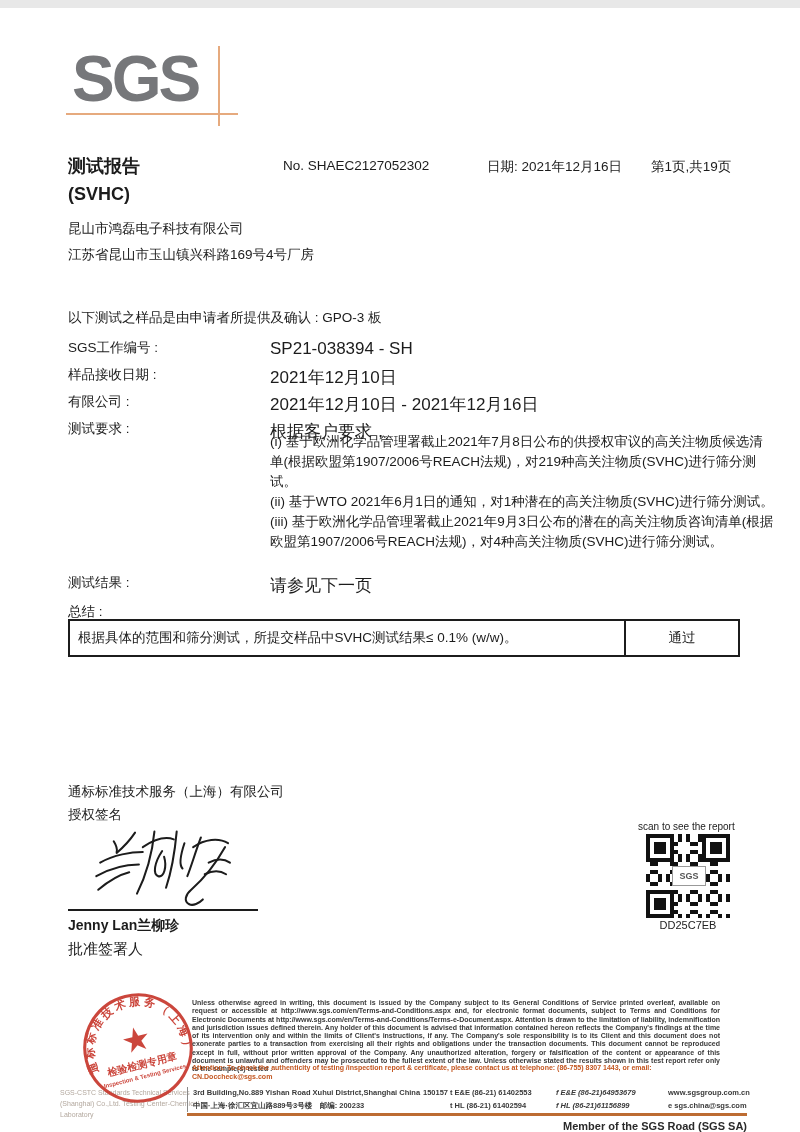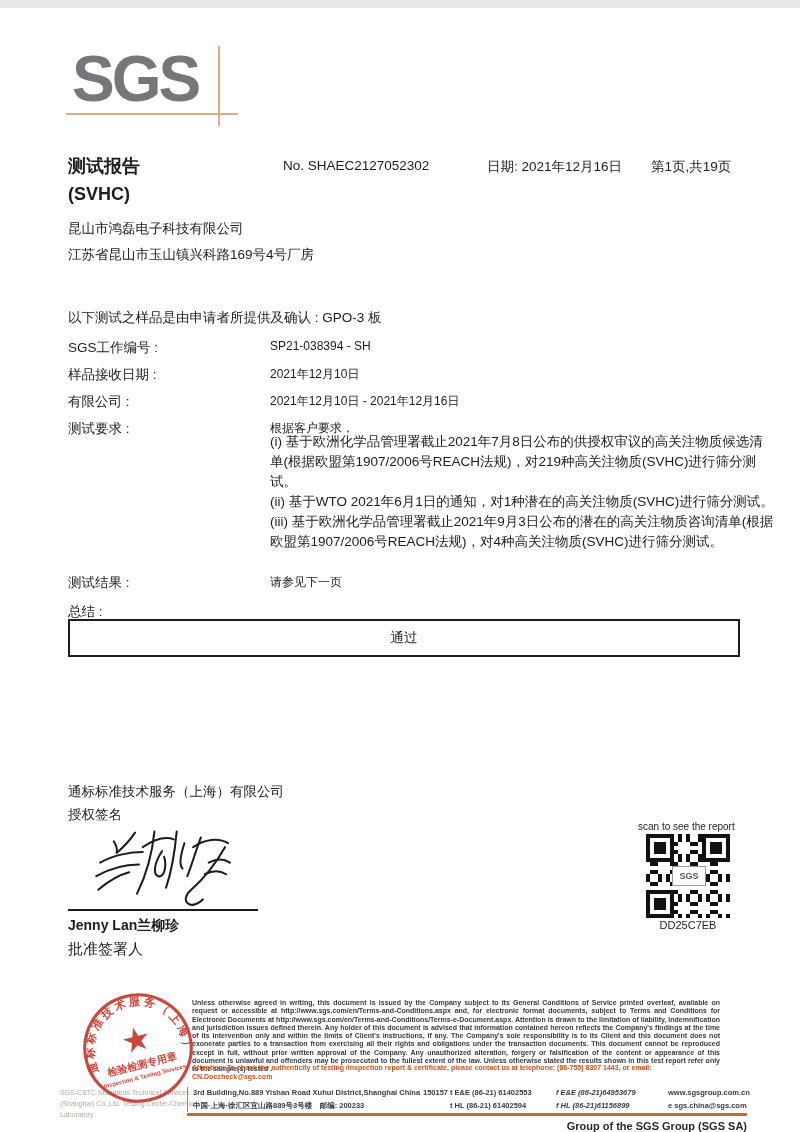--- a/index.html
+++ b/index.html
@@ -18,21 +18,21 @@
   .title2{left:68px;top:176px;font-size:18px;font-weight:700;}
   .repno{left:283px;top:150px;font-size:13.5px;}
   .date{left:487px;top:150px;font-size:13.5px;}
   .pageinfo{left:651px;top:150px;font-size:13.5px;}
 
   .applicant-name{left:68px;top:212px;font-size:13.5px;}
   .applicant-addr{left:68px;top:238px;font-size:13.5px;}
   .sample-line{left:68px;top:301px;font-size:13.5px;}
 
   .flabel{left:68px;font-size:13.5px;}
-  .fvalue{left:270px;font-size:12px;}
+  .fvalue{left:270px;font-size:17px;}
   .req-block{left:270px;top:424px;width:505px;font-size:13.5px;line-height:20px;}
   .req-block p{margin:0;}
 
   .summary-label{left:68px;top:595px;font-size:13.5px;}
   .sum-table{left:68px;top:611px;width:668px;height:34px;border:2px solid #1c1c1c;display:flex;}
   .sum-left{width:538px;border-right:2px solid #1c1c1c;display:flex;align-items:center;
             padding:0 8px;font-size:13.5px;}
   .sum-right{flex:1;display:flex;align-items:center;justify-content:center;font-size:13.5px;}
 
   .sig-company{left:68px;top:775px;font-size:13.5px;}
@@ -103,20 +103,21 @@
     <p>(i) 基于欧洲化学品管理署截止2021年7月8日公布的供授权审议的高关注物质候选清单(根据欧盟第1907/2006号REACH法规)，对219种高关注物质(SVHC)进行筛分测试。</p>
     <p>(ii) 基于WTO 2021年6月1日的通知，对1种潜在的高关注物质(SVHC)进行筛分测试。</p>
     <p>(iii) 基于欧洲化学品管理署截止2021年9月3日公布的潜在的高关注物质咨询清单(根据欧盟第1907/2006号REACH法规)，对4种高关注物质(SVHC)进行筛分测试。</p>
   </div>
 
   <div class="abs flabel" style="top:566px">测试结果 :</div>
   <div class="abs fvalue" style="top:566px">请参见下一页</div>
 
   <div class="abs summary-label">总结 :</div>
   <div class="abs sum-table">
+    <div class="sum-left">根据具体的范围和筛分测试，所提交样品中SVHC测试结果≤ 0.1% (w/w)。</div>
     <div class="sum-right">通过</div>
   </div>
 
   <div class="abs sig-company">通标标准技术服务（上海）有限公司</div>
   <div class="abs sig-auth">授权签名</div>
   <div class="abs sig-img">
     <svg width="170" height="92" viewBox="0 0 170 95" fill="none" stroke="#1c1c1c" stroke-width="2.1" stroke-linecap="round">
       <path d="M30,22 C33,27 34,30 33,33"></path>
       <path d="M52,13 C46,22 40,28 33,34"></path>
       <path d="M16,44 C30,36 48,33 60,33"></path>
@@ -613,14 +614,14 @@
   <div class="abs addr-row ar1 a-postal">150157</div>
   <div class="abs addr-row ar1 a-tel">t E&amp;E (86-21) 61402553</div>
   <div class="abs addr-row ar1 a-fax">f E&amp;E (86-21)64953679</div>
   <div class="abs addr-row ar1 a-web">www.sgsgroup.com.cn</div>
   <div class="abs addr-row ar2 a-addr">中国·上海·徐汇区宜山路889号3号楼　邮编: 200233</div>
   <div class="abs addr-row ar2 a-tel">t HL (86-21) 61402594</div>
   <div class="abs addr-row ar2 a-fax">f HL (86-21)61156899</div>
   <div class="abs addr-row ar2 a-web">e  sgs.china@sgs.com</div>
 
   <div class="abs orange-rule"></div>
-  <div class="abs member">Group of the SGS Group (SGS SA)</div>
+  <div class="abs member">Member of the SGS Road (SGS SA)</div>
 </div>
 
 </body></html>

